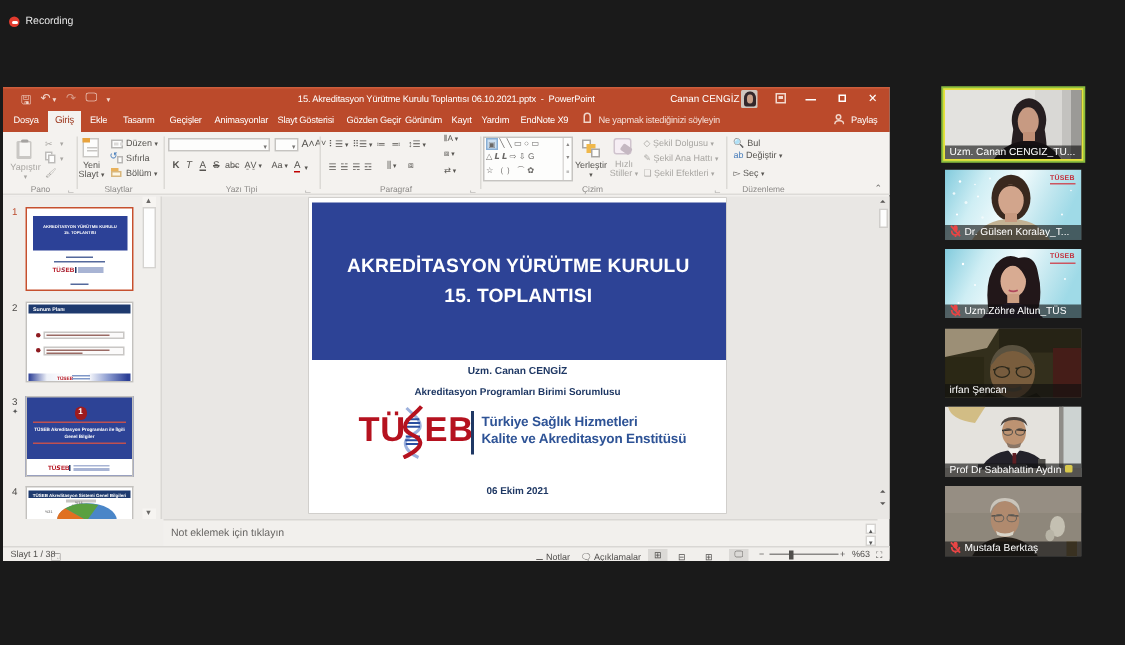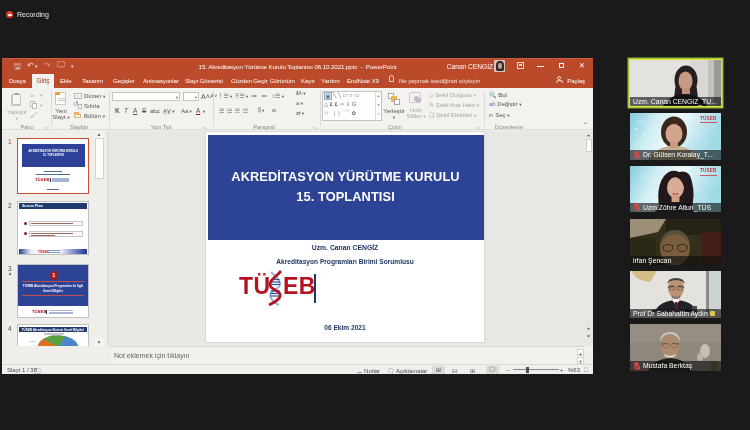--- a/index.html
+++ b/index.html
@@ -256,20 +256,21 @@
               <line x1="5.5" y1="12" x2="15" y2="12"></line>
               <line x1="5.8" y1="14.5" x2="15" y2="14.5"></line>
             <line x1="5.5" y1="21" x2="15" y2="21"></line>
               <line x1="5.2" y1="23.5" x2="14.8" y2="23.5"></line>
               <line x1="5.5" y1="26" x2="14.5" y2="26"></line>
           </g>
           <path d="M16,1 C10,8 4.6,10 5,15 C5.4,20 15,20 15.2,25 C15.4,29 10,32 4,35" stroke="#b5121f" stroke-width="2.7" fill="none"></path>
         </svg>
         <span style="position:absolute; left:44px; top:3px; color:#b5121f; font-weight:bold; font-size:23px; letter-spacing:0.5px;">EB</span>
         <div style="position:absolute; left:75px; top:4px; width:1.5px; height:29px; background:#1f3864;"></div>
+        <div style="position:absolute; left:82px; top:6px; color:#2e5396; font-weight:bold; font-size:9px; line-height:11.5px; white-space:nowrap; letter-spacing:-0.1px;">Türkiye Sağlık Hizmetleri<br>Kalite ve Akreditasyon Enstitüsü</div>
       </div>
       <div class="navy" style="position:absolute; left:0; right:0; top:192.5px; text-align:center; font-size:6.6px; font-weight:bold;">06 Ekim 2021</div>
     </div>
 
     <div id="vscroll">
       <div class="b" style="top:0px;">⏶</div>
       <div class="th" style="top:8px; height:13px;"></div>
       <div class="b" style="top:193px;">⏶</div>
       <div class="b" style="top:201px;">⏷</div>
     </div>

